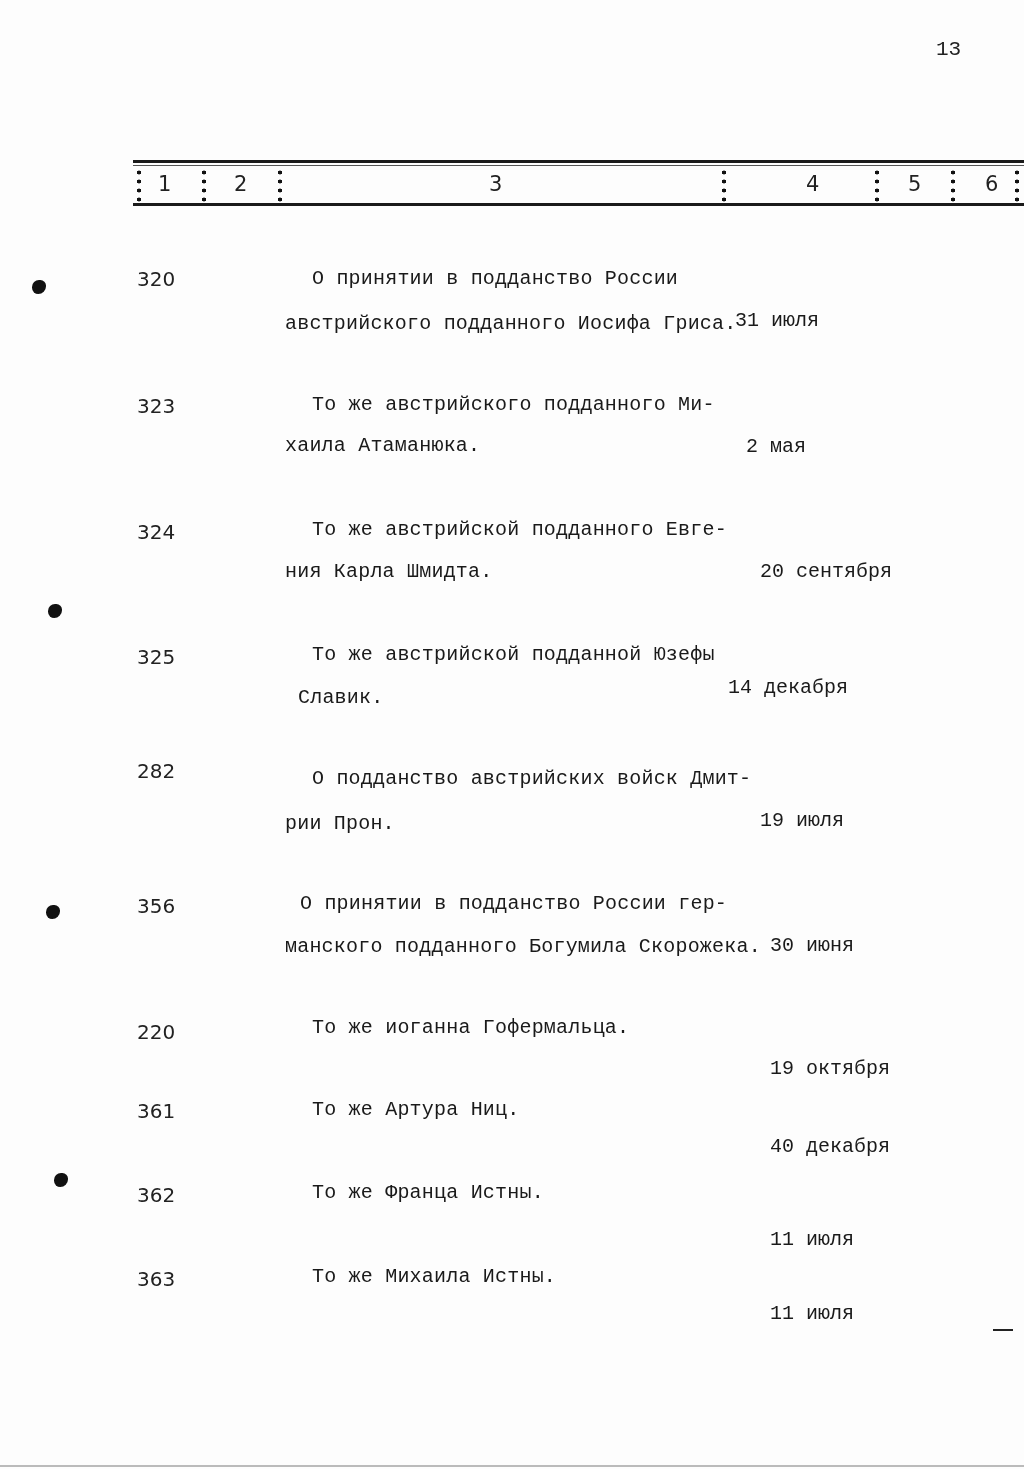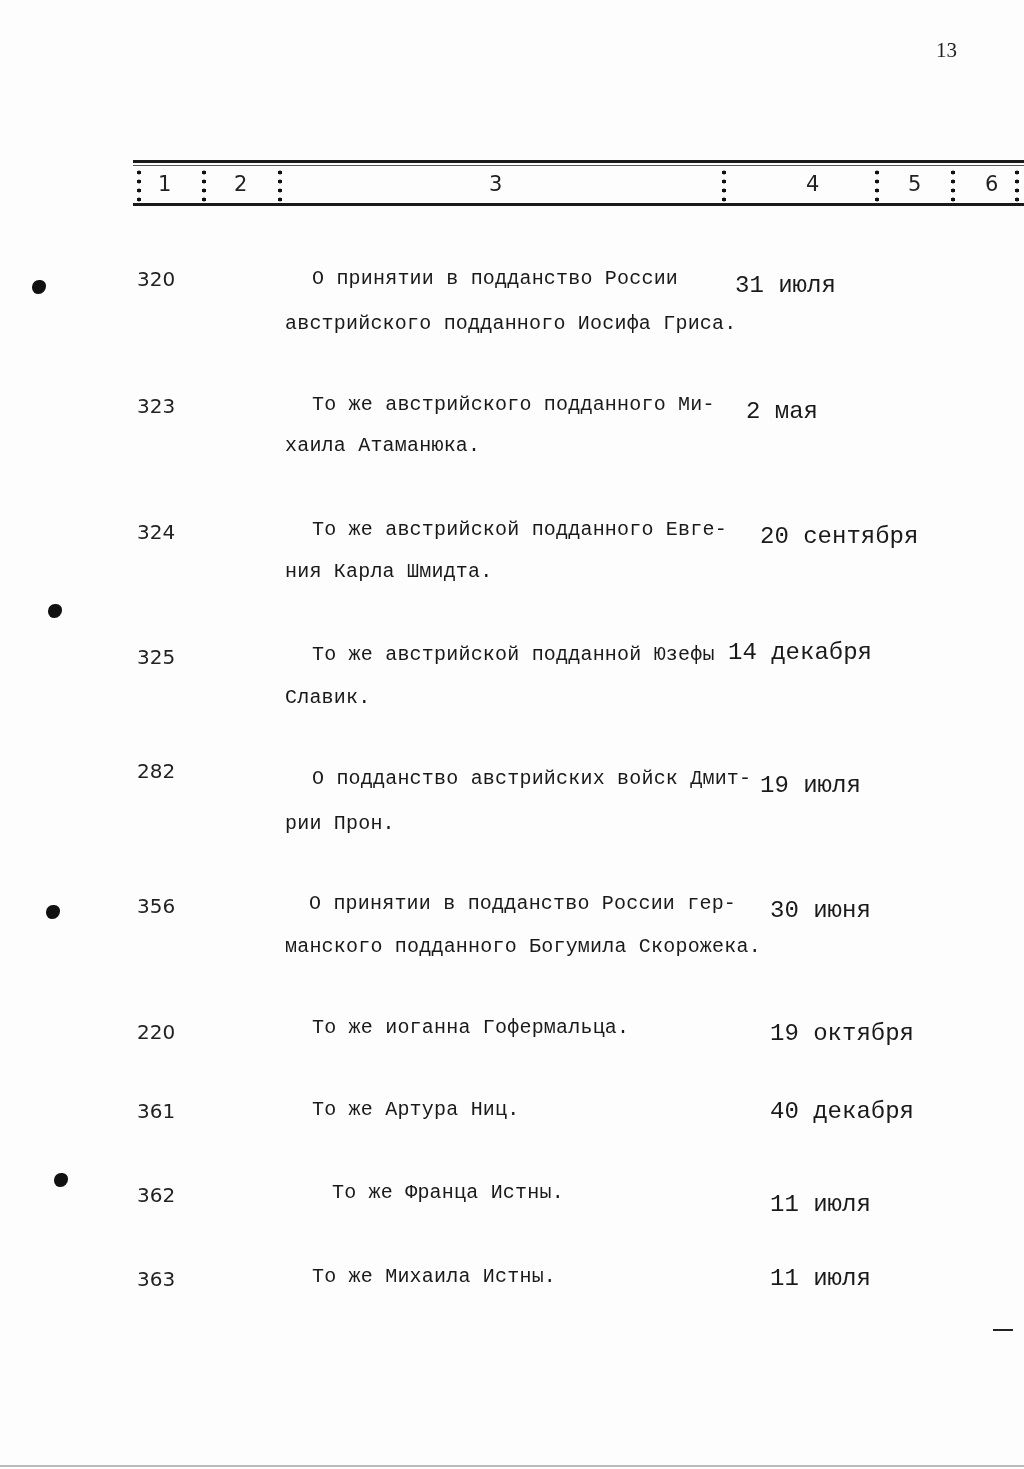--- a/index.html
+++ b/index.html
@@ -1,30 +1,30 @@
 <!DOCTYPE html>
 <html><head>
   <meta charset="utf-8">
   <style>
     html, body { margin: 0; padding: 0; }
     body {
       width: 1024px; height: 1469px; background: #fdfdfd; position: relative; overflow: hidden;
       font-family: "Liberation Mono", "DejaVu Sans Mono", monospace; color: #1a1a1a;
     }
-    .page-number { position: absolute; left: 936px; top: 38px; font-family: Liberation Serif, serif; font-size: 21px; color: #222; }
+    .page-number { position: absolute; left: 936px; top: 38px; font-family: Liberation Mono, monospace; font-size: 21px; color: #222; }
     .header-top-line { position: absolute; left: 133px; top: 160px; width: 891px; height: 3px; background: #1a1a1a; }
     .header-top-line2 { position: absolute; left: 133px; top: 165px; width: 891px; height: 1px; background: #555; }
     .header-bottom-line { position: absolute; left: 133px; top: 203px; width: 891px; height: 3px; background: #1a1a1a; }
     .col-head { position: absolute; top: 172px; font-family: "DejaVu Sans", sans-serif; font-size: 21px; color: #222; }
     .col-sep { position: absolute; top: 168px; width: 4px; height: 36px;
       background: radial-gradient(circle, #111 1.8px, transparent 2.2px) 0 0 / 4px 9px repeat-y; }
     .punch { position: absolute; width: 14px; height: 14px; background: #111; border-radius: 50% 40% 55% 45%; }
     .row-num { position: absolute; left: 137px; font-family: "DejaVu Sans", sans-serif; font-size: 20px; color: #222; }
     .row-line { position: absolute; font-size: 20px; letter-spacing: 0.2px; white-space: nowrap; }
-    .row-date { position: absolute; font-size: 24px; white-space: nowrap; }
+    .row-date { position: absolute; font-size: 20px; white-space: nowrap; margin-top: 37px; }
     .right-dash { position: absolute; left: 993px; top: 1329px; width: 20px; height: 2px; background: #222; }
     .bottom-line { position: absolute; left: 0; top: 1465px; width: 1024px; height: 2px; background: #bbb; }
   </style>
 </head>
 <body>
 
 <div class="page-number">13</div>
 
 <div class="header-top-line"></div>
 <div class="header-top-line2"></div>
@@ -66,53 +66,53 @@
 <div>
   <div class="row-num" style="top:520px">324</div>
   <div class="row-line" style="left:312px;top:518px">То же австрийской подданного Евге-</div>
   <div class="row-line" style="left:285px;top:560px">ния Карла Шмидта.</div>
   <div class="row-date" style="left:760px;top:523px">20 сентября</div>
 </div>
 
 <div>
   <div class="row-num" style="top:645px">325</div>
   <div class="row-line" style="left:312px;top:643px">То же австрийской подданной Юзефы</div>
-  <div class="row-line" style="left:285px;top:686px">Славик.</div>
+  <div class="row-line" style="left:298px;top:686px">Славик.</div>
   <div class="row-date" style="left:728px;top:639px">14 декабря</div>
 </div>
 
 <div>
   <div class="row-num" style="top:759px">282</div>
   <div class="row-line" style="left:312px;top:767px">О подданство австрийских войск Дмит-</div>
   <div class="row-line" style="left:285px;top:812px">рии Прон.</div>
   <div class="row-date" style="left:760px;top:772px">19 июля</div>
 </div>
 
 <div>
   <div class="row-num" style="top:894px">356</div>
-  <div class="row-line" style="left:309px;top:892px">О принятии в подданство России гер-</div>
+  <div class="row-line" style="left:300px;top:892px">О принятии в подданство России гер-</div>
   <div class="row-line" style="left:285px;top:935px">манского подданного Богумила Скорожека.</div>
   <div class="row-date" style="left:770px;top:897px">30 июня</div>
 </div>
 
 <div>
   <div class="row-num" style="top:1020px">220</div>
   <div class="row-line" style="left:312px;top:1016px">То же иоганна Гофермальца.</div>
   <div class="row-date" style="left:770px;top:1020px">19 октября</div>
 </div>
 
 <div>
   <div class="row-num" style="top:1099px">361</div>
   <div class="row-line" style="left:312px;top:1098px">То же Артура Ниц.</div>
   <div class="row-date" style="left:770px;top:1098px">40 декабря</div>
 </div>
 
 <div>
   <div class="row-num" style="top:1183px">362</div>
-  <div class="row-line" style="left:332px;top:1181px">То же Франца Истны.</div>
+  <div class="row-line" style="left:312px;top:1181px">То же Франца Истны.</div>
   <div class="row-date" style="left:770px;top:1191px">11 июля</div>
 </div>
 
 <div>
   <div class="row-num" style="top:1267px">363</div>
   <div class="row-line" style="left:312px;top:1265px">То же Михаила Истны.</div>
   <div class="row-date" style="left:770px;top:1265px">11 июля</div>
 </div>
 
 <div class="right-dash"></div>

